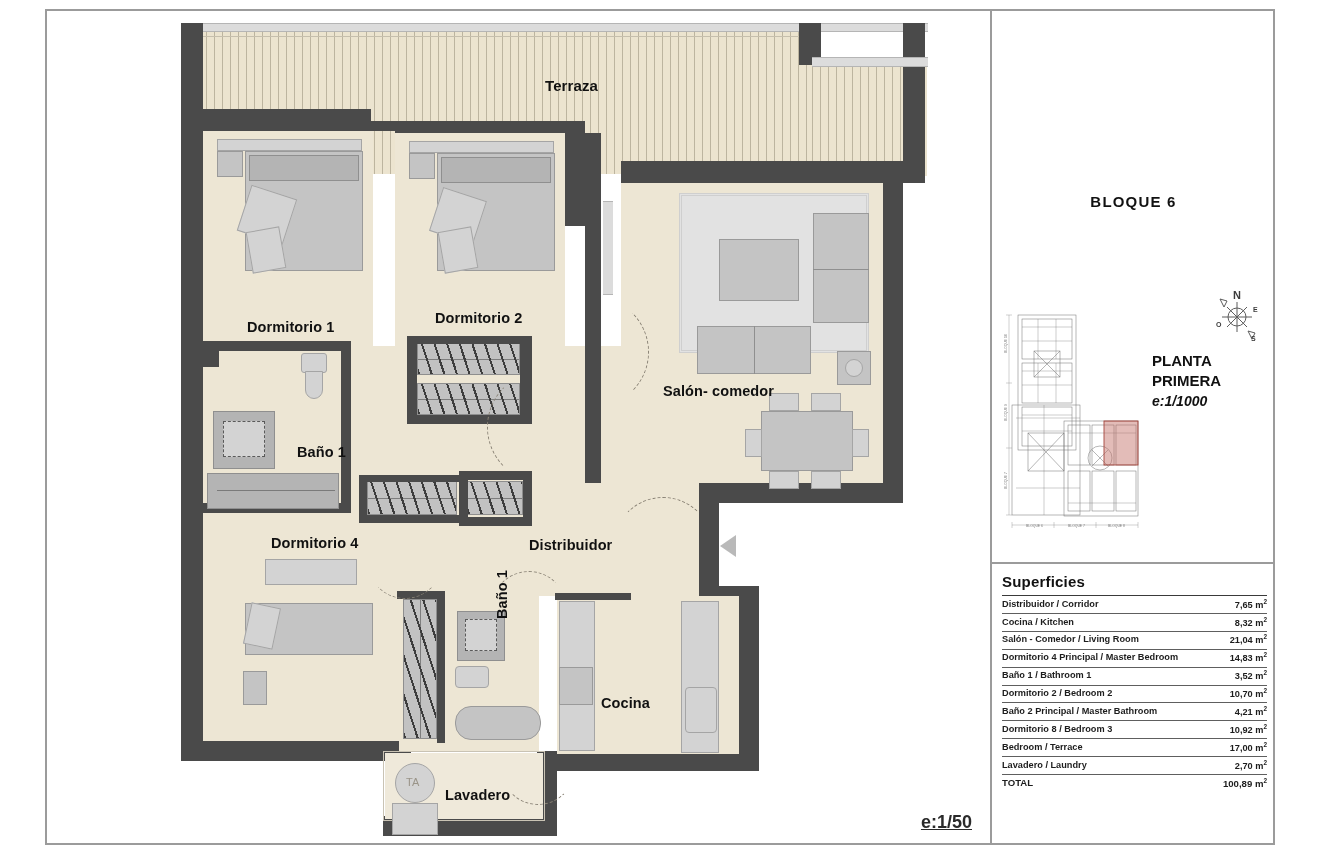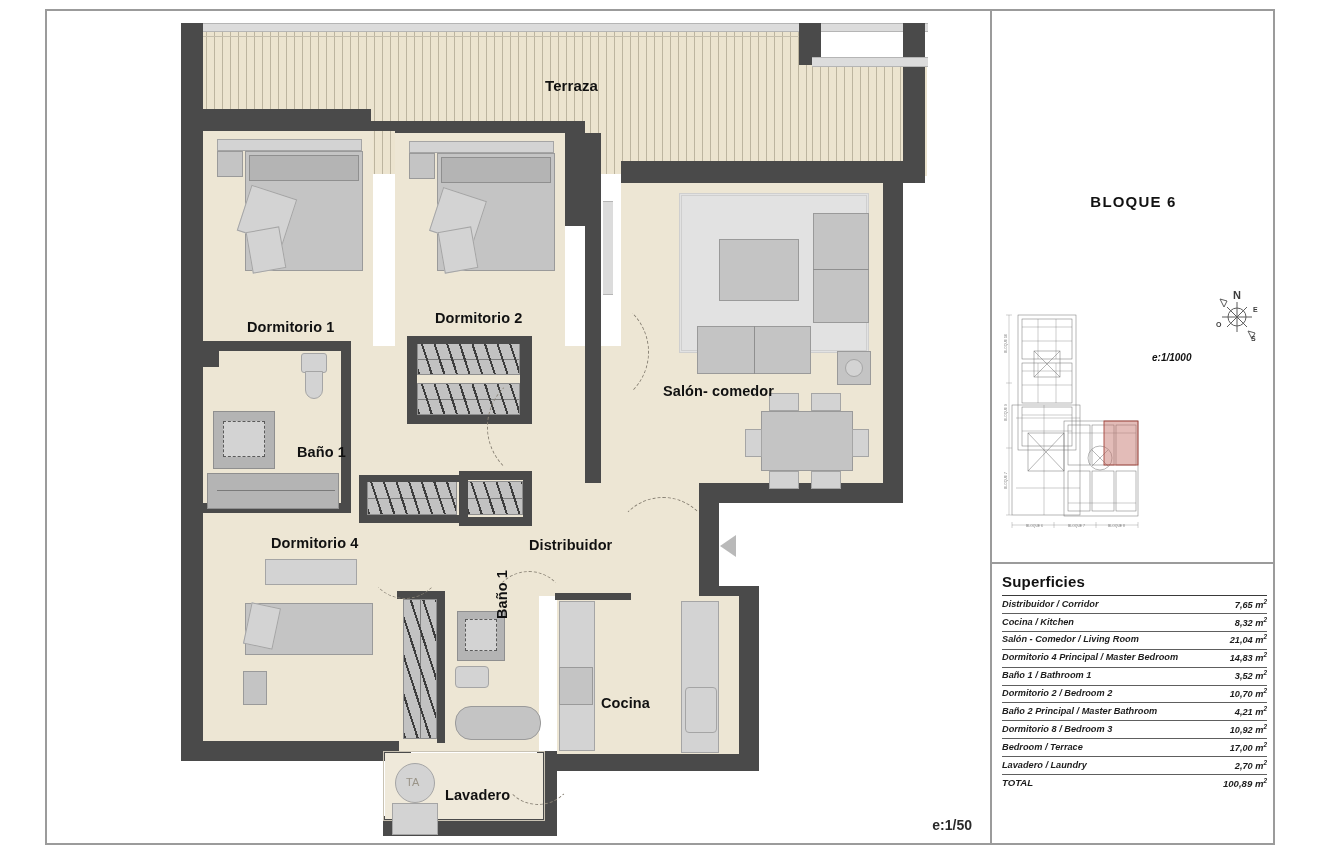--- a/index.html
+++ b/index.html
@@ -51,40 +51,40 @@
   #entryarrow{
     position:absolute;width:0;height:0;
     border-top:11px solid transparent;border-bottom:11px solid transparent;
     border-right:16px solid #b9b9b9;
   }
   #watermark{
     position:absolute;left:330px;top:409px;width:480px;
     text-align:center;font-size:25px;font-weight:bold;color:rgba(255,255,255,.82);
     letter-spacing:.5px;pointer-events:none;
   }
-  #scale-main{position:absolute;right:18px;bottom:10px;font-size:14px;font-weight:bold;color:#2a2a2a;}
+  #scale-main{position:absolute;right:18px;bottom:10px;font-size:18px;font-weight:bold;color:#2a2a2a;text-decoration:underline;}
 
   
   #rightcol{position:absolute;left:945px;top:0;width:283px;height:832px;}
   #hdivider{position:absolute;left:0;top:551px;width:283px;height:2px;background:#9b9b9b;}
   #bloque-title{
     position:absolute;left:0;top:182px;width:283px;text-align:center;
     font-size:15px;font-weight:bold;letter-spacing:1.2px;color:#111;
   }
   #keyplan{position:absolute;left:12px;top:282px;width:140px;height:245px;}
   #planta-title{position:absolute;left:160px;top:340px;font-size:15px;font-weight:bold;color:#111;line-height:1.35;}
-  #planta-title .sc{font-size:10px;font-weight:bold;font-style:italic;text-align:right;}
+  #planta-title .sc{font-size:14px;font-weight:bold;font-style:italic;}
   #compass{position:absolute;left:218px;top:276px;width:56px;height:60px;}
 
   
   #surfaces{position:absolute;left:10px;top:562px;width:265px;}
   #surfaces h2{
     margin:0 0 5px 0;font-size:15px;font-weight:bold;color:#111;letter-spacing:.2px;
   }
-  #surfaces table{width:100%;border-collapse:collapse;font-style:italic;}
+  #surfaces table{width:100%;border-collapse:collapse;}
   #surfaces td{
     font-size:9.2px;font-weight:bold;color:#1d1d1d;
     padding:2.6px 0 2.6px 0;border-top:1px solid #5e5e5e;
     line-height:1.05;
   }
   #surfaces tr:first-child td{border-top:1.6px solid #3a3a3a;}
   #surfaces td.val{text-align:right;white-space:nowrap;}
   #surfaces tr.total td{border-top:1px solid #5e5e5e;font-size:9.6px;}
   sup{font-size:6.4px;vertical-align:super;}
 </style>
@@ -341,20 +341,21 @@
       </g>
       <g fill="#3c3c3c" font-family="Liberation Sans, sans-serif" font-weight="bold">
         <text x="23" y="12" font-size="11">N</text>
         <text x="43" y="25" font-size="7">E</text>
         <text x="41" y="54" font-size="7">S</text>
         <text x="6" y="40" font-size="7">O</text>
       </g>
     </svg>
 
     <div id="planta-title">
+      <div>PLANTA PRIMERA</div>
       <div class="sc">e:1/1000</div>
     </div>
 
     <div id="hdivider"></div>
 
     <div id="surfaces">
       <h2>Superficies</h2>
       <table>
         <tbody id="surfaces-body">
             <tr>

